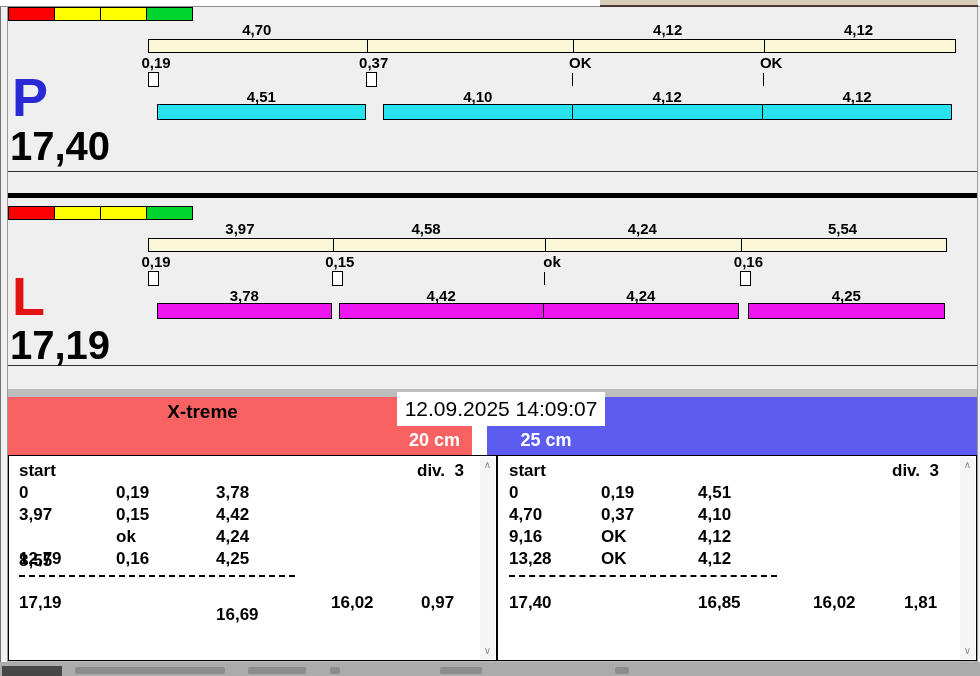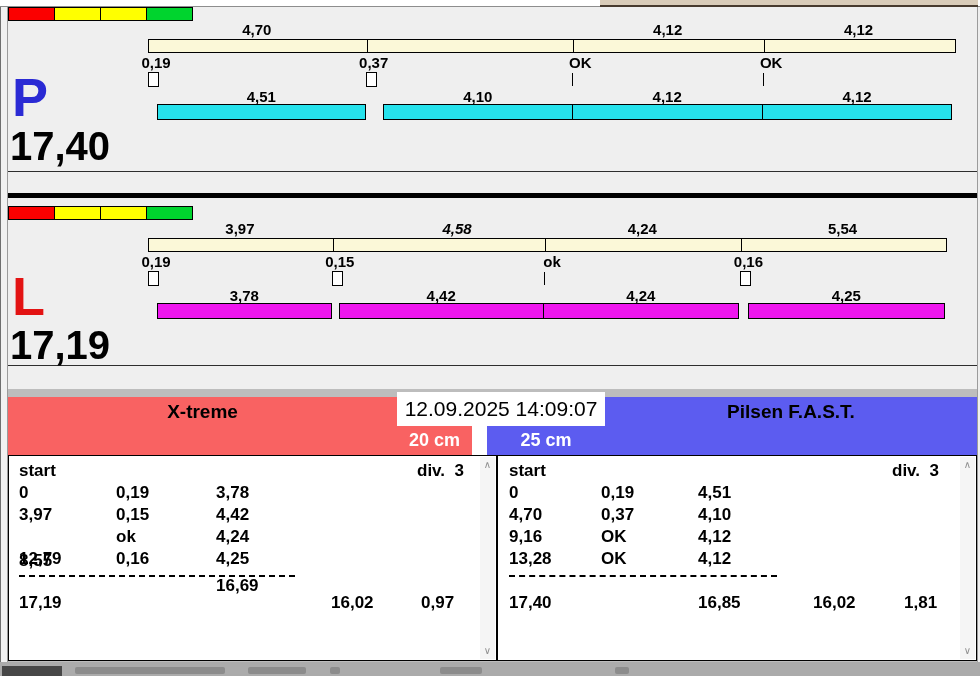--- a/index.html
+++ b/index.html
@@ -130,21 +130,21 @@
       </div>
     <div class="lane-letter" style="color: rgb(227, 19, 19);">L</div>
     <div class="lane-total">17,19</div>
   <div class="bar-wrap" style="left: 140px;">
         <div class="bar-seg" style="width: 183.89px;"></div>
         <div class="bar-seg" style="width: 212.146px;"></div>
         <div class="bar-seg" style="width: 196.397px;"></div>
         <div class="bar-seg" style="width: 204.271px;"></div>
       </div>
       <div class="slabel" style="left: 140px; top: 15px; width: 183.89px;">3,97</div>
-      <div class="slabel" style="left: 343px; top: 15px; width: 212.146px; font-style: italic;">4,58</div>
+      <div class="slabel" style="left: 312px; top: 15px; width: 212.146px;">4,58</div>
       <div class="slabel" style="left: 536.036px; top: 15px; width: 196.397px;">4,24</div>
       <div class="slabel" style="left: 732.433px; top: 15px; width: 204.271px;">5,54</div>
       <div class="slabel" style="left: 110px; top: 48px; width: 76px;">0,19</div>
       <div class="mk-box" style="left: 140px;"></div>
       <div class="slabel" style="left: 293.89px; top: 48px; width: 76px;">0,15</div>
       <div class="mk-box" style="left: 323.89px;"></div>
       <div class="slabel" style="left: 506.036px; top: 48px; width: 76px;">ok</div>
       <div class="mk-tick" style="left: 536.036px;"></div>
       <div class="slabel" style="left: 702.433px; top: 48px; width: 76px;">0,16</div>
       <div class="mk-box" style="left: 732.433px;"></div>
@@ -160,21 +160,20 @@
 
   <div class="bottom">
     <div class="panel-gap"></div>
 
     <div class="team" id="teamL" style="background: rgb(249, 98, 98);">
       <div class="team-name">X-treme</div>
       <div class="cm">20 cm</div>
     </div>
 
     <div class="team" id="teamR" style="background: rgb(92, 92, 240);">
-      <div class="team-name">Pilsen F.A.S.T.</div>
       <div class="cm">25 cm</div>
     </div>
 
     <div class="datetime">12.09.2025 14:09:07</div>
 
     <div class="rtable" id="table0">
       <div class="sb">
         <div class="sb-btn sb-up">∧</div>
         <div class="sb-btn sb-down">∨</div>
       </div>
@@ -187,21 +186,21 @@
         <div class="tcell" style="left: 107px; top: 49px;">0,15</div>
         <div class="tcell" style="left: 207px; top: 49px;">4,42</div>
         <div class="tcell" style="left: 10px; top: 71px; margin-top: 24px;">8,55</div>
         <div class="tcell" style="left: 107px; top: 71px;">ok</div>
         <div class="tcell" style="left: 207px; top: 71px;">4,24</div>
         <div class="tcell" style="left: 10px; top: 93px;">12,79</div>
         <div class="tcell" style="left: 107px; top: 93px;">0,16</div>
         <div class="tcell" style="left: 207px; top: 93px;">4,25</div>
         <div class="dash" style="left: 10px; top: 119px; width: 276px;"></div>
         <div class="tcell" style="left: 10px; top: 137px;">17,19</div>
-        <div class="tcell" style="left: 207px; top: 120px;">16,69</div>
+        <div class="tcell" style="left: 207px; top: 149px;">16,69</div>
         <div class="tcell" style="left: 322px; top: 137px;">16,02</div>
         <div class="tcell" style="left: 412px; top: 137px;">0,97</div>
       </div>
 
     <div class="rtable" id="table1">
       <div class="sb">
         <div class="sb-btn sb-up">∧</div>
         <div class="sb-btn sb-down">∨</div>
       </div>
     <div class="tcell" style="left: 11px; top: 5px;">start</div>

